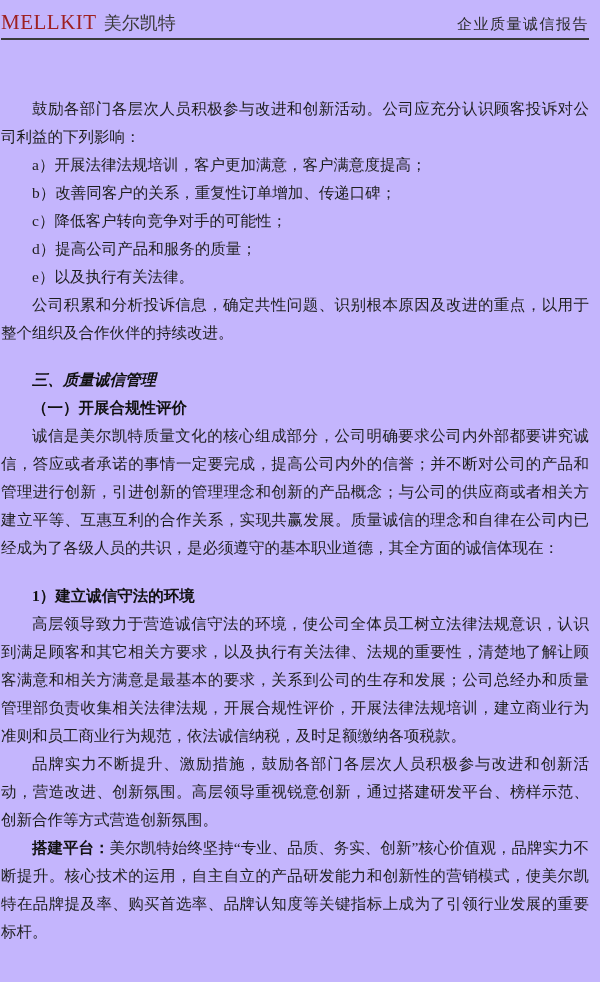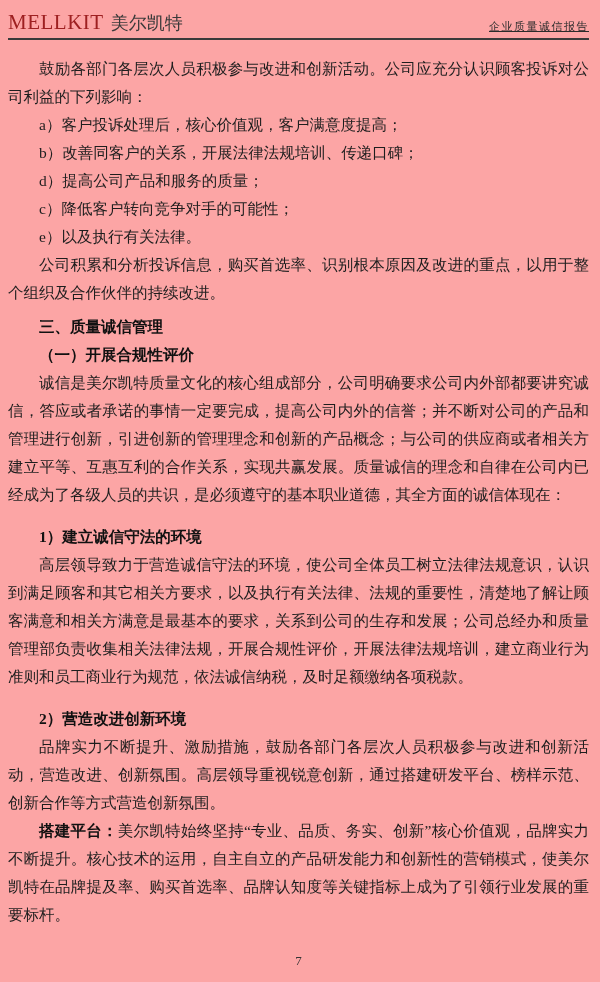--- a/index.html
+++ b/index.html
@@ -4,28 +4,29 @@
 <style>
   html, body {
     margin: 0;
     padding: 0;
     background: #f7f7f6;
   }
   .page {
     position: relative;
     width: 600px;
     height: 982px;
-    background: #fca5a5;
+    background: #c4b5fd;
     overflow: hidden;
     box-sizing: border-box;
-    padding: 10px 11px 14px 8px;
+    padding: 10px 11px 14px 1px;
     display: flex;
     flex-direction: column;
     font-family: "Liberation Serif", "DejaVu Serif", serif;
     color: #222222;
+    gap: 40px;
   }
   
   .header {
     display: flex;
     justify-content: space-between;
     align-items: flex-end;
     border-bottom: 2px solid #3a3a3a;
     padding-bottom: 3px;
   }
   .logo-en {
@@ -33,25 +34,24 @@
     color: #9e2021;
     letter-spacing: 0.5px;
     font-weight: normal;
   }
   .logo-cn {
     font-size: 18px;
     color: #3a3a3a;
     margin-left: 7px;
   }
   .doc-title {
-    font-size: 11px;
+    font-size: 15px;
     color: #2b2b2b;
     letter-spacing: 1.5px;
     padding-bottom: 1px;
-    text-decoration: underline;
   }
   
   .content {
     margin-top: 15px;
     font-size: 15.5px;
     line-height: 28px;
     text-align: justify;
     color: #1e1e1e;
   }
   .para {
@@ -63,22 +63,22 @@
     text-indent: 2em;
   }
   .heading {
     margin: 0;
     font-size: 15.5px;
     line-height: 28px;
     font-weight: bold;
     text-indent: 2em;
     color: #111111;
   }
-  .gap-section { margin-top: 6px; }
-  .gap-num     { margin-top: 14px; font-family: Liberation Serif, serif; }
+  .gap-section { margin-top: 19px; font-style: italic; }
+  .gap-num     { margin-top: 20px; font-family: Liberation Serif, serif; }
   .bold-lead   { font-weight: bold; color: #111111; font-family: Liberation Serif, serif; }
   
   .footer {
     margin-top: auto;
     text-align: center;
     font-size: 13px;
     line-height: 15px;
     color: #333333;
   }
 </style>
@@ -91,37 +91,36 @@
     <div class="header-left">
       <span class="logo-en">MELLKIT</span><span class="logo-cn">美尔凯特</span>
     </div>
     <div class="doc-title">企业质量诚信报告</div>
   </div>
 
   <div class="content">
 
     <p class="para">鼓励各部门各层次人员积极参与改进和创新活动。公司应充分认识顾客投诉对公司利益的下列影响：</p>
 
-    <p class="list-line">a）客户投诉处理后，核心价值观，客户满意度提高；</p>
-    <p class="list-line">b）改善同客户的关系，开展法律法规培训、传递口碑；</p>
+    <p class="list-line">a）开展法律法规培训，客户更加满意，客户满意度提高；</p>
+    <p class="list-line">b）改善同客户的关系，重复性订单增加、传递口碑；</p>
+    <p class="list-line">c）降低客户转向竞争对手的可能性；</p>
     <p class="list-line">d）提高公司产品和服务的质量；</p>
-    <p class="list-line">c）降低客户转向竞争对手的可能性；</p>
     <p class="list-line">e）以及执行有关法律。</p>
 
-    <p class="para">公司积累和分析投诉信息，购买首选率、识别根本原因及改进的重点，以用于整个组织及合作伙伴的持续改进。</p>
+    <p class="para">公司积累和分析投诉信息，确定共性问题、识别根本原因及改进的重点，以用于整个组织及合作伙伴的持续改进。</p>
 
     <h2 class="heading gap-section">三、质量诚信管理</h2>
     <h3 class="heading">（一）开展合规性评价</h3>
 
     <p class="para">诚信是美尔凯特质量文化的核心组成部分，公司明确要求公司内外部都要讲究诚信，答应或者承诺的事情一定要完成，提高公司内外的信誉；并不断对公司的产品和管理进行创新，引进创新的管理理念和创新的产品概念；与公司的供应商或者相关方建立平等、互惠互利的合作关系，实现共赢发展。质量诚信的理念和自律在公司内已经成为了各级人员的共识，是必须遵守的基本职业道德，其全方面的诚信体现在：</p>
 
     <h4 class="heading gap-num">1）建立诚信守法的环境</h4>
     <p class="para">高层领导致力于营造诚信守法的环境，使公司全体员工树立法律法规意识，认识到满足顾客和其它相关方要求，以及执行有关法律、法规的重要性，清楚地了解让顾客满意和相关方满意是最基本的要求，关系到公司的生存和发展；公司总经办和质量管理部负责收集相关法律法规，开展合规性评价，开展法律法规培训，建立商业行为准则和员工商业行为规范，依法诚信纳税，及时足额缴纳各项税款。</p>
 
-    <h4 class="heading gap-num">2）营造改进创新环境</h4>
     <p class="para">品牌实力不断提升、激励措施，鼓励各部门各层次人员积极参与改进和创新活动，营造改进、创新氛围。高层领导重视锐意创新，通过搭建研发平台、榜样示范、创新合作等方式营造创新氛围。</p>
 
     <p class="para"><span class="bold-lead">搭建平台：</span><span>美尔凯特始终坚持“专业、品质、务实、创新”核心价值观，品牌实力不断提升。核心技术的运用，自主自立的产品研发能力和创新性的营销模式，使美尔凯特在品牌提及率、购买首选率、品牌认知度等关键指标上成为了引领行业发展的重要标杆。</span></p>
 
   </div>
 
   <div class="footer">
     <span>7</span>
   </div>
 

